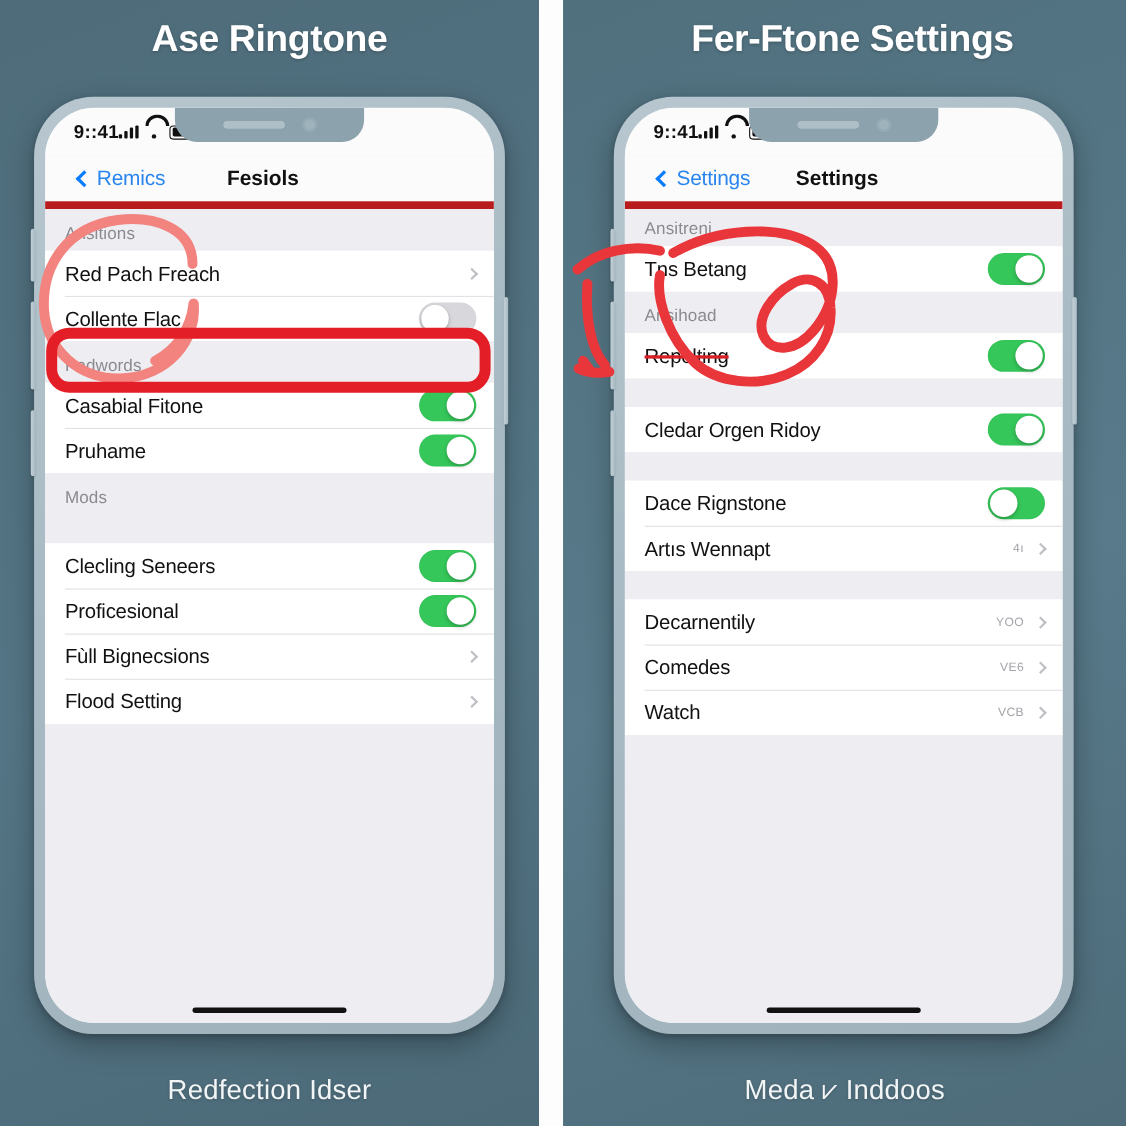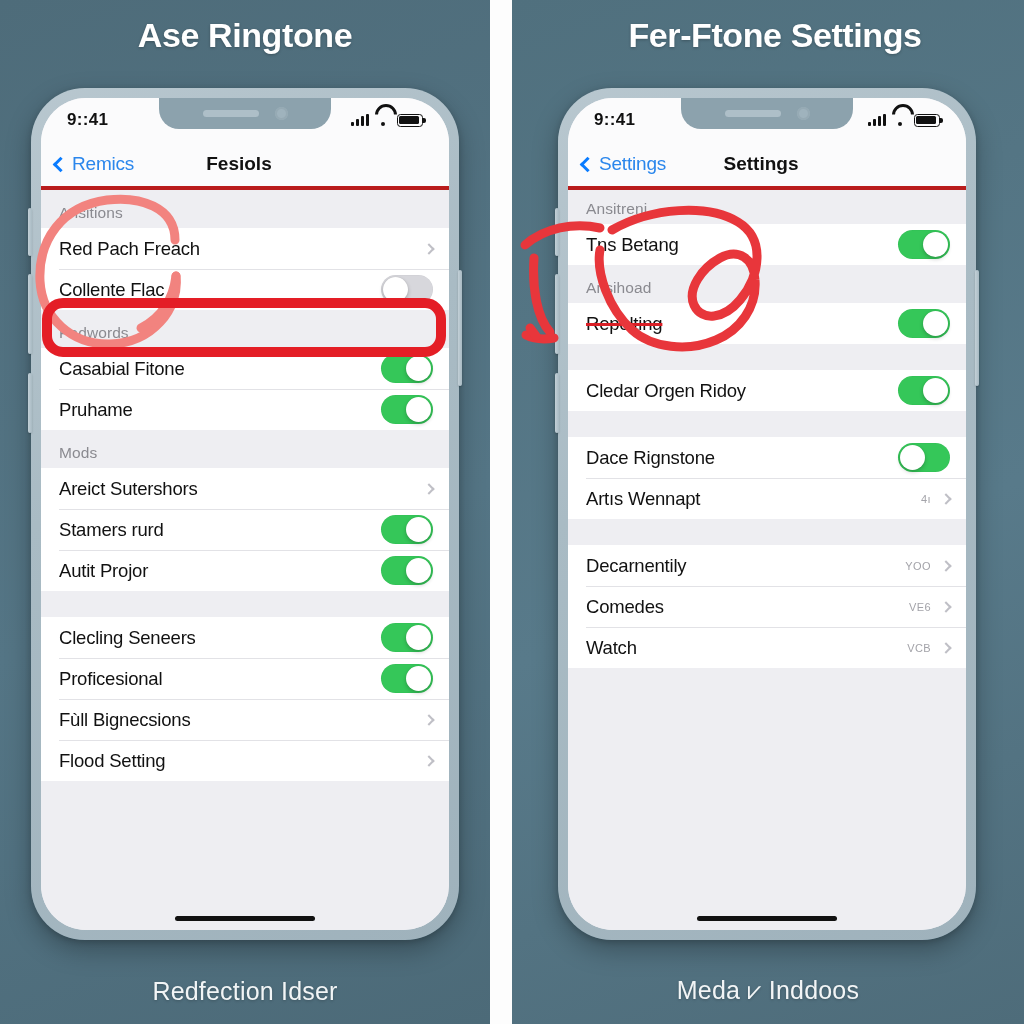--- a/index.html
+++ b/index.html
@@ -78,21 +78,21 @@
     display: flex; align-items: center; justify-content: center; gap: 16px;
   }
   .notch .speaker { width: 56px; height: 7px; border-radius: 4px; background: #aebfc8; }
   .notch .camera  { width: 13px; height: 13px; border-radius: 50%; background: #9fb3bd;
                     border: 2px solid #8b a2ad; box-shadow: inset 0 0 0 2px #96aab4; }
 
   .statusbar {
     position: relative;
     height: 44px;
     background: #fbfbfc;
-    display: flex; align-items: center; justify-content: space-between;
+    display: flex; align-items: center; 
     padding: 0 26px 0 26px;
     z-index: 5;
   }
   .status-time { font-size: 17px; font-weight: bold; color: #111; letter-spacing: .3px; }
   .status-icons { display: flex; align-items: center; gap: 6px; }
   .sig { display: flex; align-items: flex-end; gap: 2px; height: 12px; }
   .sig i { display:block; width: 3px; background: #111; border-radius: 1px; }
   .sig i:nth-child(1){height:4px} .sig i:nth-child(2){height:7px}
   .sig i:nth-child(3){height:10px} .sig i:nth-child(4){height:12px}
   .wifi { width: 16px; height: 12px; position: relative; }
@@ -108,22 +108,23 @@
   }
   .batt { width: 26px; height: 13px; border:1.6px solid #111; border-radius:3.5px; position:relative; padding:1.4px; }
   .batt span { display:block; height:100%; width:92%; background:#111; border-radius:1.5px; }
   .batt::after{ content:""; position:absolute; right:-3.5px; top:3.6px; width:2.2px; height:5px; background:#111; border-radius:0 2px 2px 0;}
 
   .navbar {
     position: relative;
     height: 48px;
     background: #fbfbfc;
     display: flex; align-items: center;
-    border-bottom: 4px solid #b91c1c;
+    border-bottom: 7px solid #b91c1c;
     z-index: 4;
+    padding-left: 16px;
   }
   .nav-back { display:flex; align-items:center; gap:5px; padding-left: 14px; color:#0a7cff; }
   .nav-chev {
     width: 11px; height: 11px;
     border-left: 3.4px solid #0a7cff;
     border-bottom: 3.4px solid #0a7cff;
     transform: rotate(45deg);
     margin-right: 1px;
   }
   .nav-back-label { font-size: 19px; color:#2a86ec; letter-spacing:-.2px; }
@@ -274,44 +275,20 @@
               <div class="row-label">Pruhame</div>
               <div class="row-right">
                 <div class="toggle on">
                     <div class="knob"></div>
                   </div>
               </div>
             </div>
           </div>
 
           <div class="sec-header">Mods</div>
-          <div class="group">
-            <div class="row">
-              <div class="row-label">Areict Sutershors</div>
-              <div class="row-right">
-                <div class="chev"></div>
-              </div>
-            </div>
-            <div class="row">
-              <div class="row-label">Stamers rurd</div>
-              <div class="row-right">
-                <div class="toggle on">
-                    <div class="knob"></div>
-                  </div>
-              </div>
-            </div>
-            <div class="row">
-              <div class="row-label">Autit Projor</div>
-              <div class="row-right">
-                <div class="toggle on">
-                    <div class="knob"></div>
-                  </div>
-              </div>
-            </div>
-          </div>
 
           <div class="sec-gap"></div>
           <div class="group">
             <div class="row">
               <div class="row-label">Clecling Seneers</div>
               <div class="row-right">
                 <div class="toggle on">
                     <div class="knob"></div>
                   </div>
               </div>

